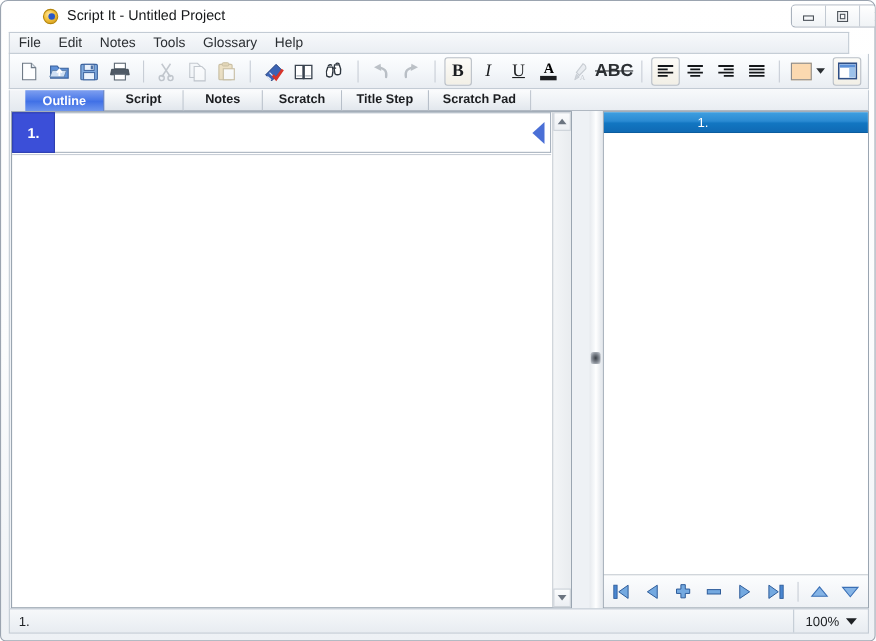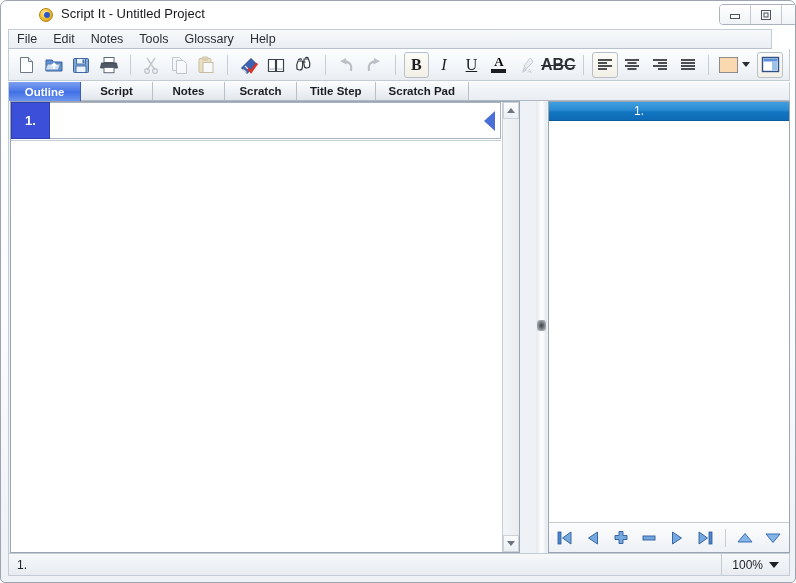--- a/index.html
+++ b/index.html
@@ -124,20 +124,21 @@
     font-size: 11.5px; font-weight: bold; color: #1b1d20;
     background: linear-gradient(to bottom, #fbfcfd 0%, #f0f3f6 45%, #e2e7ed 100%);
     border-right: 1px solid #b7bfc9;
     border-bottom: 1px solid #b0b8c2;
   }
   .tab.active {
     color: #ffffff;
     background: linear-gradient(to bottom, #7e9ff0 0%, #4a78e8 48%, #3f6fe6 52%, #6e96ee 100%);
     border-right: 1px solid #3a5fb0;
     border-bottom: none;
+    margin-left: 14px;
   }
   .tab-filler {
     flex: 1; border-bottom: 1px solid #b0b8c2;
     background: linear-gradient(to bottom, #f7f9fb, #e9edf2);
   }
 
   
   .main {
     position: absolute; left: 7px; top: 100px;
     width: 782px; height: 452px;

